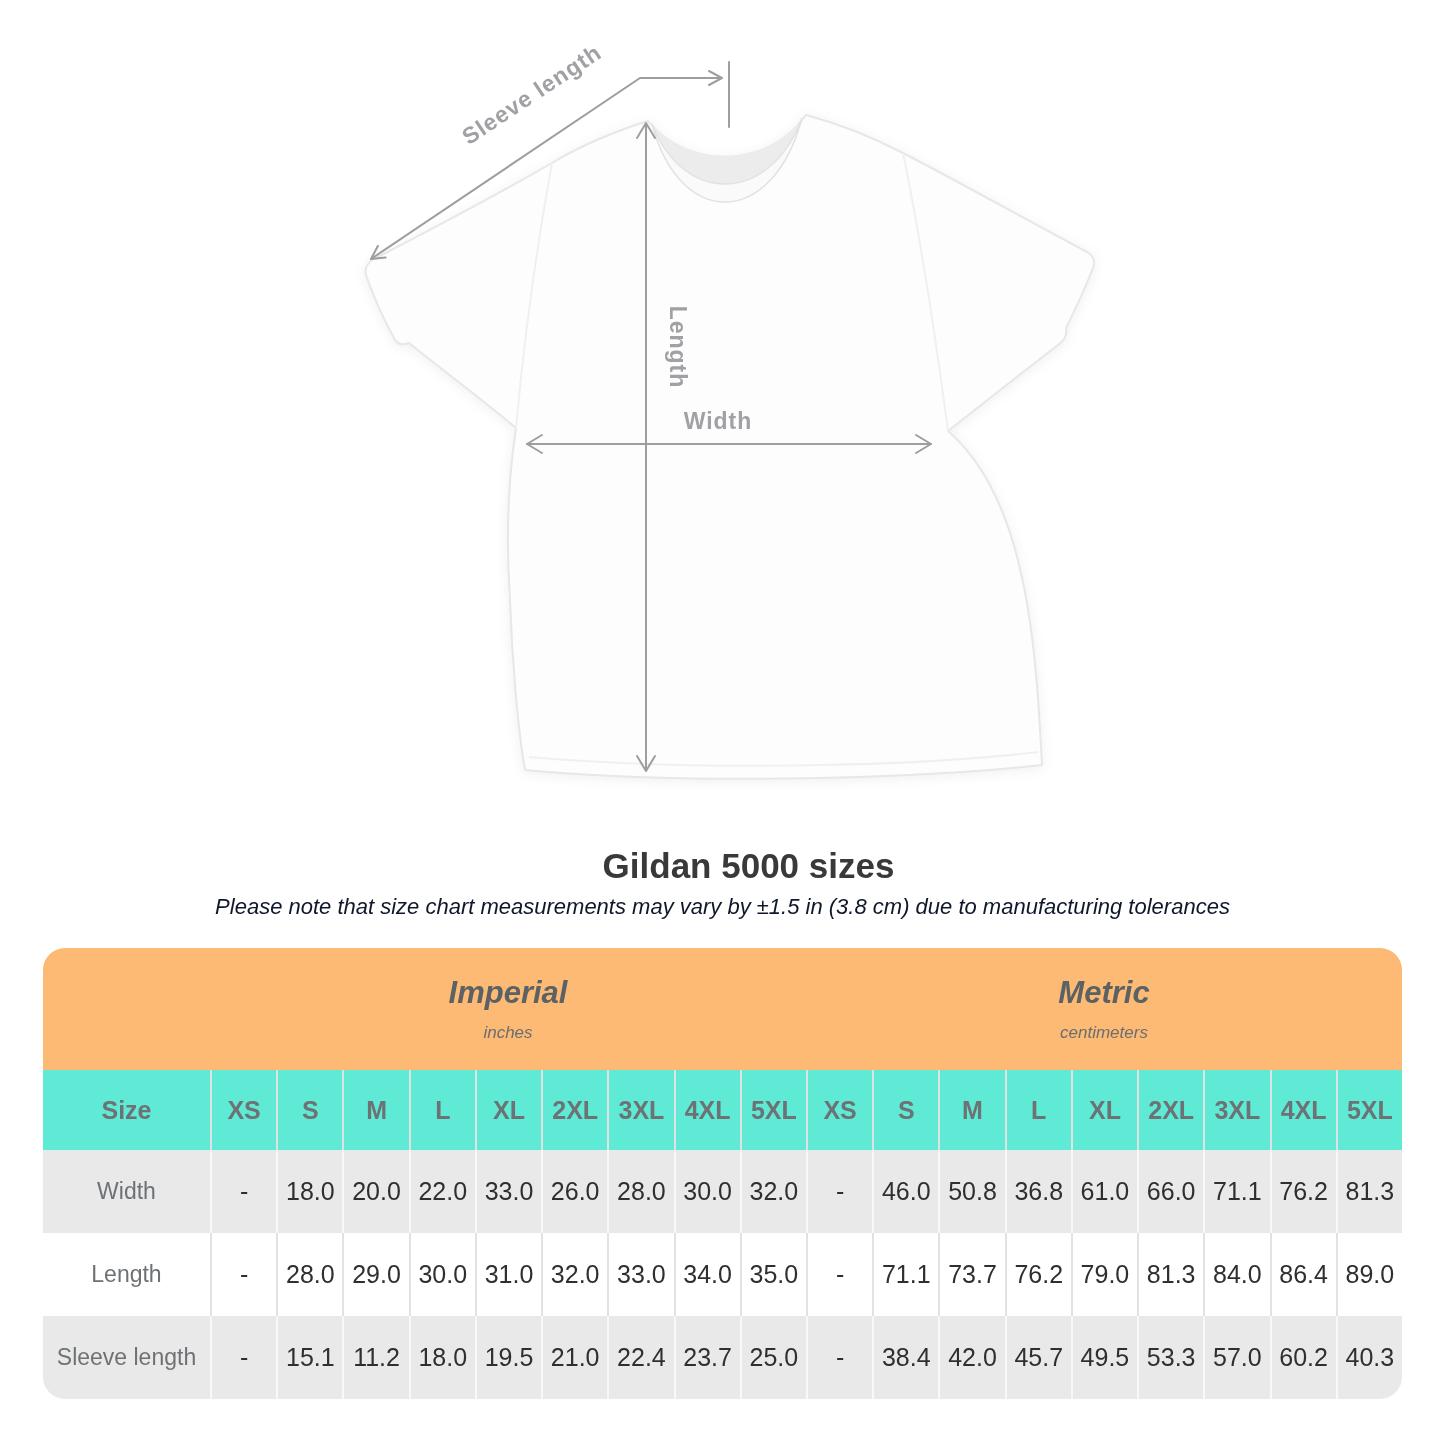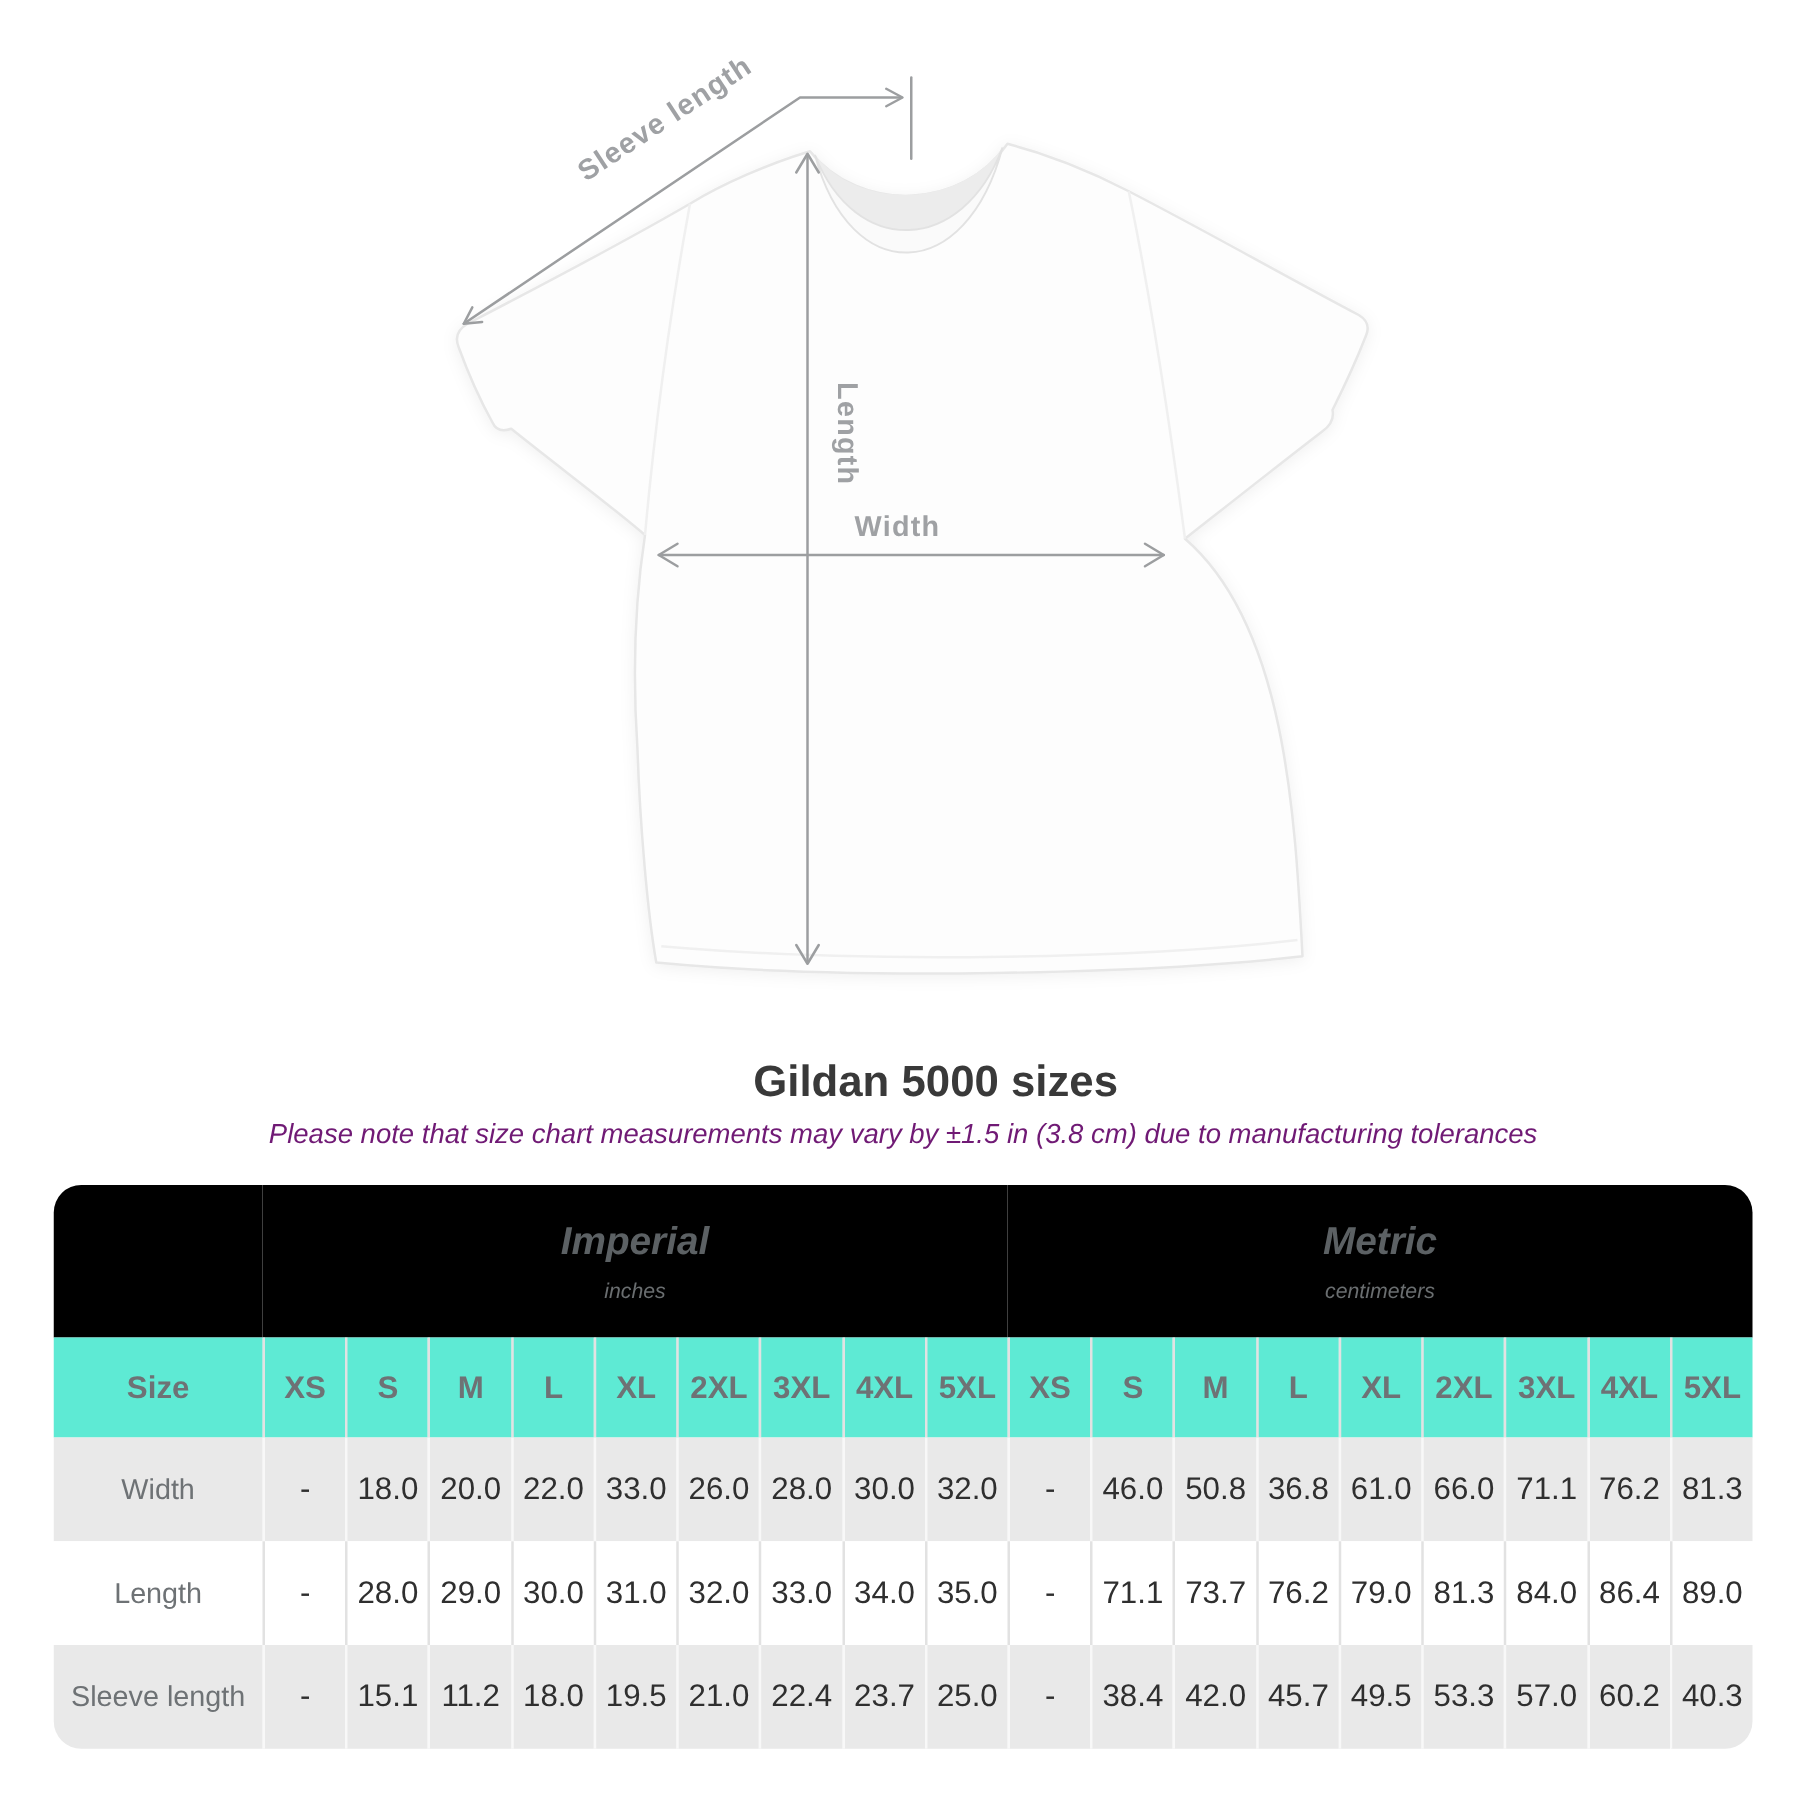--- a/index.html
+++ b/index.html
@@ -12,27 +12,27 @@
   .shirt{filter:drop-shadow(0 2px 6px rgba(0,0,0,0.06));}
   .ann{stroke:#9c9ea0;stroke-width:2;fill:none;stroke-linecap:round;stroke-linejoin:round;}
   .ann-label{fill:#9fa1a4;font-size:23px;font-weight:bold;letter-spacing:1px;}
   
   .title{
     position:absolute;top:846px;left:0;width:100%;text-align:center;
     font-size:35px;font-weight:bold;color:#393939;margin-left:26px;
   }
   .subtitle{
     position:absolute;top:894px;left:0;width:100%;text-align:center;
-    font-size:22px;font-style:italic;color:#701a75;
+    font-size:22px;font-style:italic;color:#0f172a;
   }
   
   .table-wrap{position:absolute;left:43px;top:948px;width:1359px;}
   table.size-table{border-collapse:separate;border-spacing:0;table-layout:fixed;width:100%;}
   .size-table th,.size-table td{padding:0;text-align:center;vertical-align:middle;font-weight:normal;}
-  tr.band th{background:#000000;height:122px;text-decoration:underline;}
+  tr.band th{background:#fdba74;height:122px;}
   tr.band th:first-child{border-top-left-radius:22px;}
   tr.band th:last-child{border-top-right-radius:22px;}
   .group-name{font-size:31px;font-weight:bold;font-style:italic;color:#5c6164;}
   .group-unit{font-size:17px;font-style:italic;color:#6a6e70;margin-top:12px;}
   tr.size-row th{height:80px;background:#5eead4;font-size:25px;font-weight:bold;color:#6e7275;}
   tbody tr{height:83px;}
   tbody th{font-size:23px;font-weight:bold;color:#6e7275;}
   tbody td{font-size:25px;color:#2f2f2f;}
   tr.gray th,tr.gray td{background:#e9e9e9;}
   tr.white th,tr.white td{background:#ffffff;}

